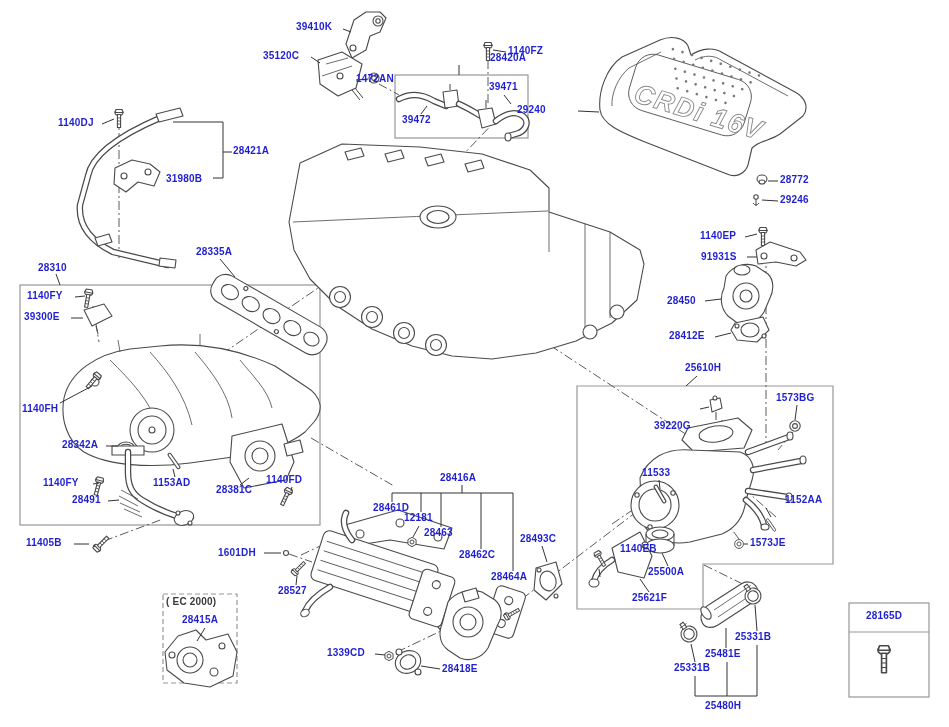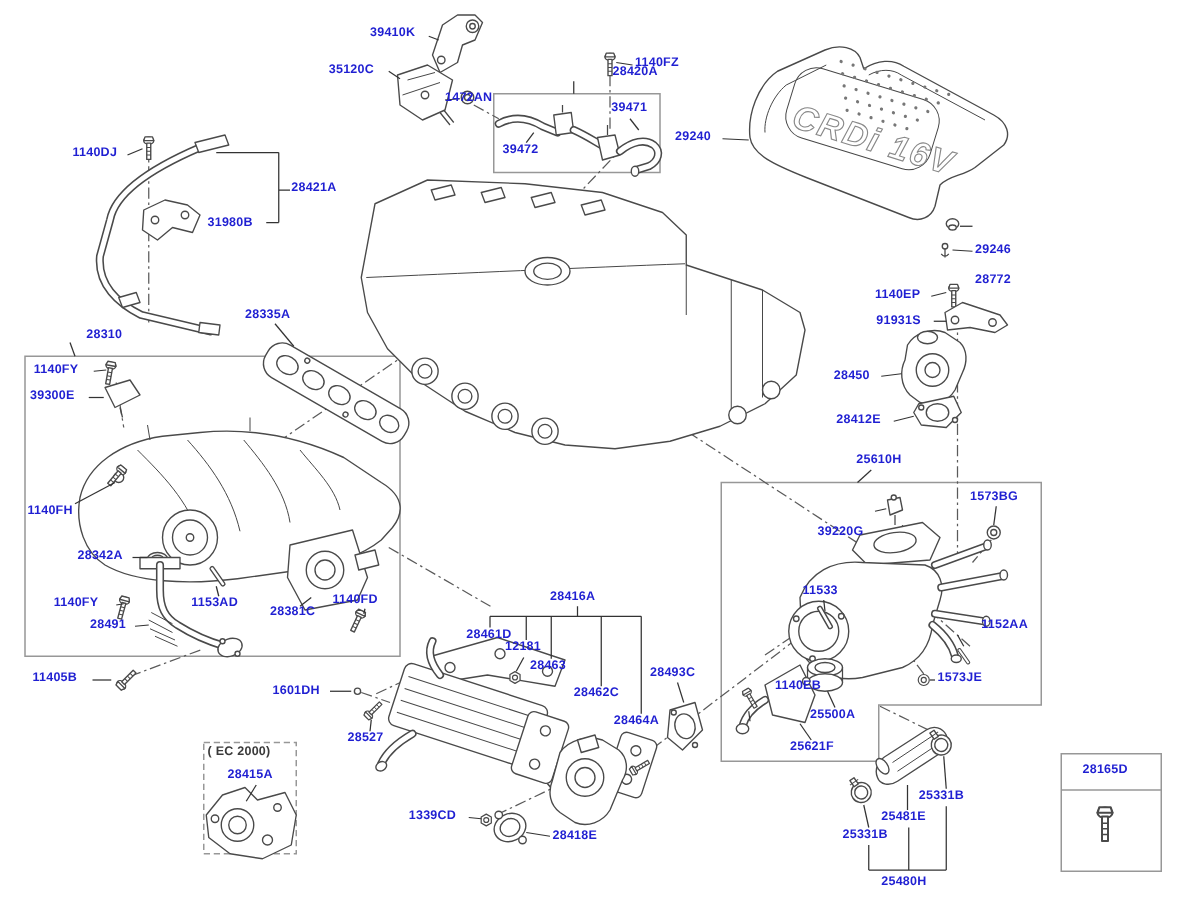--- a/index.html
+++ b/index.html
@@ -473,28 +473,28 @@
 </svg>
 
 <div id="labels-layer">
       <span class="part-label" style="left: 296px; top: 22px;">39410K</span>
       <span class="part-label" style="left: 263px; top: 51px;">35120C</span>
       <span class="part-label" style="left: 308px; top: 74px; margin-left: 48px;">1472AN</span>
       <span class="part-label" style="left: 444px; top: 53px; margin-left: 46px;">28420A</span>
       <span class="part-label" style="left: 508px; top: 46px;">1140FZ</span>
       <span class="part-label" style="left: 489px; top: 82px;">39471</span>
       <span class="part-label" style="left: 402px; top: 115px;">39472</span>
-      <span class="part-label" style="left: 540px; top: 105px;">29240</span>
-      <span class="part-label" style="left: 780px; top: 175px; margin-top: 44px;">28772</span>
+      <span class="part-label" style="left: 517px; top: 105px;">29240</span>
+      <span class="part-label" style="left: 780px; top: 175px;">28772</span>
       <span class="part-label" style="left: 780px; top: 195px;">29246</span>
       <span class="part-label" style="left: 58px; top: 118px; text-align: center;">1140DJ</span>
       <span class="part-label" style="left: 233px; top: 146px;">28421A</span>
       <span class="part-label" style="left: 166px; top: 174px;">31980B</span>
       <span class="part-label" style="left: 196px; top: 247px;">28335A</span>
-      <span class="part-label" style="left: 38px; top: 263px; margin-left: 31px;">28310</span>
+      <span class="part-label" style="left: 38px; top: 263px;">28310</span>
       <span class="part-label" style="left: 27px; top: 291px;">1140FY</span>
       <span class="part-label" style="left: 24px; top: 312px;">39300E</span>
       <span class="part-label" style="left: 22px; top: 404px;">1140FH</span>
       <span class="part-label" style="left: 62px; top: 440px;">28342A</span>
       <span class="part-label" style="left: 43px; top: 478px;">1140FY</span>
       <span class="part-label" style="left: 72px; top: 495px;">28491</span>
       <span class="part-label" style="left: 153px; top: 478px;">1153AD</span>
       <span class="part-label" style="left: 216px; top: 485px;">28381C</span>
       <span class="part-label" style="left: 266px; top: 475px;">1140FD</span>
       <span class="part-label" style="left: 26px; top: 538px;">11405B</span>

